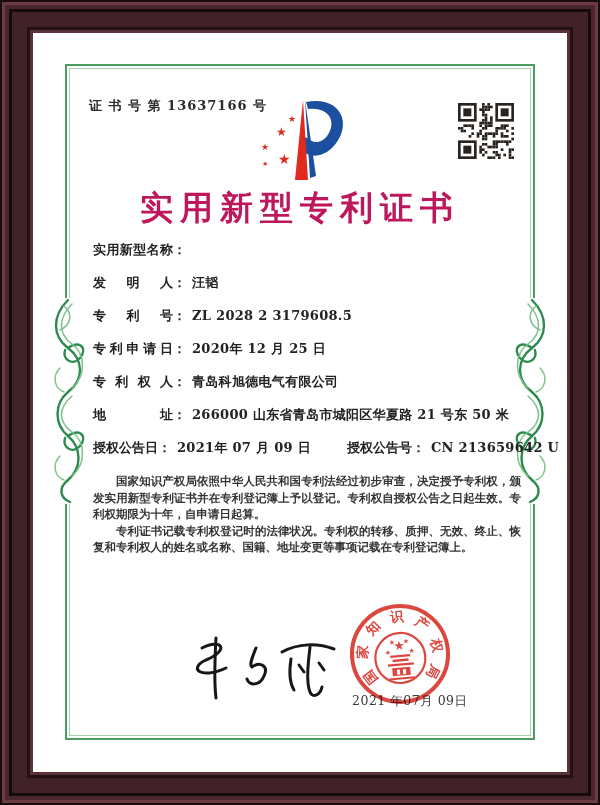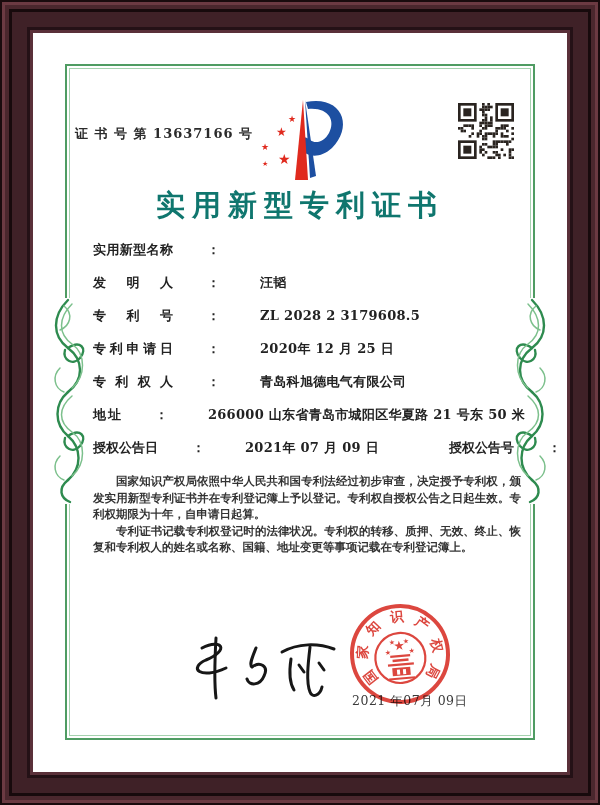--- a/index.html
+++ b/index.html
@@ -22,24 +22,24 @@
   .green-border .inner{position:absolute;inset:2px;border:1px solid #a5d2af;}
   .mask-strip{position:absolute;width:10px;background:#fff;}
   .flourish{position:absolute;width:48px;height:208px;}
   .fl-left{left:44px;top:296px;}
   .fl-right{left:508px;top:296px;transform:scaleX(-1);}
   .cert-no{position:absolute;left:88px;top:97px;font-size:13px;color:#2b2b2b;
     font-weight:600;letter-spacing:1px;}
   .logo{position:absolute;left:248px;top:94px;width:108px;height:94px;}
   .qr{position:absolute;left:458px;top:103px;width:56px;height:56px;}
   .title{position:absolute;left:0;top:186px;width:600px;text-align:center;
-    font-size:29px;font-weight:700;color:#0f766e;letter-spacing:7px;}
+    font-size:33px;font-weight:700;color:#be185d;letter-spacing:7px;}
   .fields{position:absolute;left:93px;top:243px;width:432px;font-size:13px;
     color:#222;font-weight:600;}
-  .frow{display:flex;align-items:baseline;line-height:14px;margin-bottom:19px;white-space:nowrap;gap:34px;}
+  .frow{display:flex;align-items:baseline;line-height:14px;margin-bottom:19px;white-space:nowrap;}
   .flabel{display:inline-block;width:80px;text-align:justify;text-align-last:justify;}
   .fcolon{margin-right:6px;}
   .fvalue{letter-spacing:.3px;}
   .grant2{margin-left:36px;}
   .body-text{position:absolute;left:93px;top:473px;width:428px;font-size:11.5px;
     line-height:16.5px;color:#333;text-align:justify;}
   .body-text p{margin:0;text-indent:2em;font-weight:bold;}
   .director{position:absolute;left:92px;top:646px;font-family:"DejaVu Sans","Liberation Sans",sans-serif;
     font-size:14px;font-weight:600;color:#232323;line-height:26px;}
   .signature{position:absolute;left:186px;top:634px;width:160px;height:72px;}
@@ -94,21 +94,21 @@
         <g stroke="#7cc08c" stroke-width="1.5">
           <path d="M28,8 C14,22 14,38 28,48 C42,58 42,80 28,92"></path>
           <path d="M20,10 C30,18 26,30 16,34"></path>
           <path d="M28,100 C14,112 14,126 28,136 C42,146 42,168 28,180"></path>
           <path d="M16,72 C8,80 10,92 20,96"></path>
           <path d="M16,160 C8,168 10,180 20,184"></path>
         </g>
       </g>
     </svg>
 
-    <div class="cert-no" style="left:42px;top:64px;position:absolute;margin-top:28px;">证 书 号 第 13637166 号</div>
+    <div class="cert-no" style="left:56px;top:64px;position:absolute;">证 书 号 第 13637166 号</div>
 
     <svg class="logo" style="left:215px;top:61px;" viewBox="0 0 108 94">
       <g>
         <path d="M58,8 C94,1 106,32 84,54 C71,66 56,63 52,52 C50,45 56,41 61,45 C67,51 76,48 81,39 C88,26 80,13 60,15 Z" fill="#1d4fa1"></path>
         <polygon points="57,6 62,84 68,82" fill="#1d4fa1"></polygon>
         <polygon points="55,6 47,86 60,86" fill="#e02a1e"></polygon>
       </g>
       <g fill="#e02a1e" font-family="'DejaVu Sans',sans-serif">
         <text x="40" y="28" font-size="9">★</text>
         <text x="28" y="42" font-size="12">★</text>

